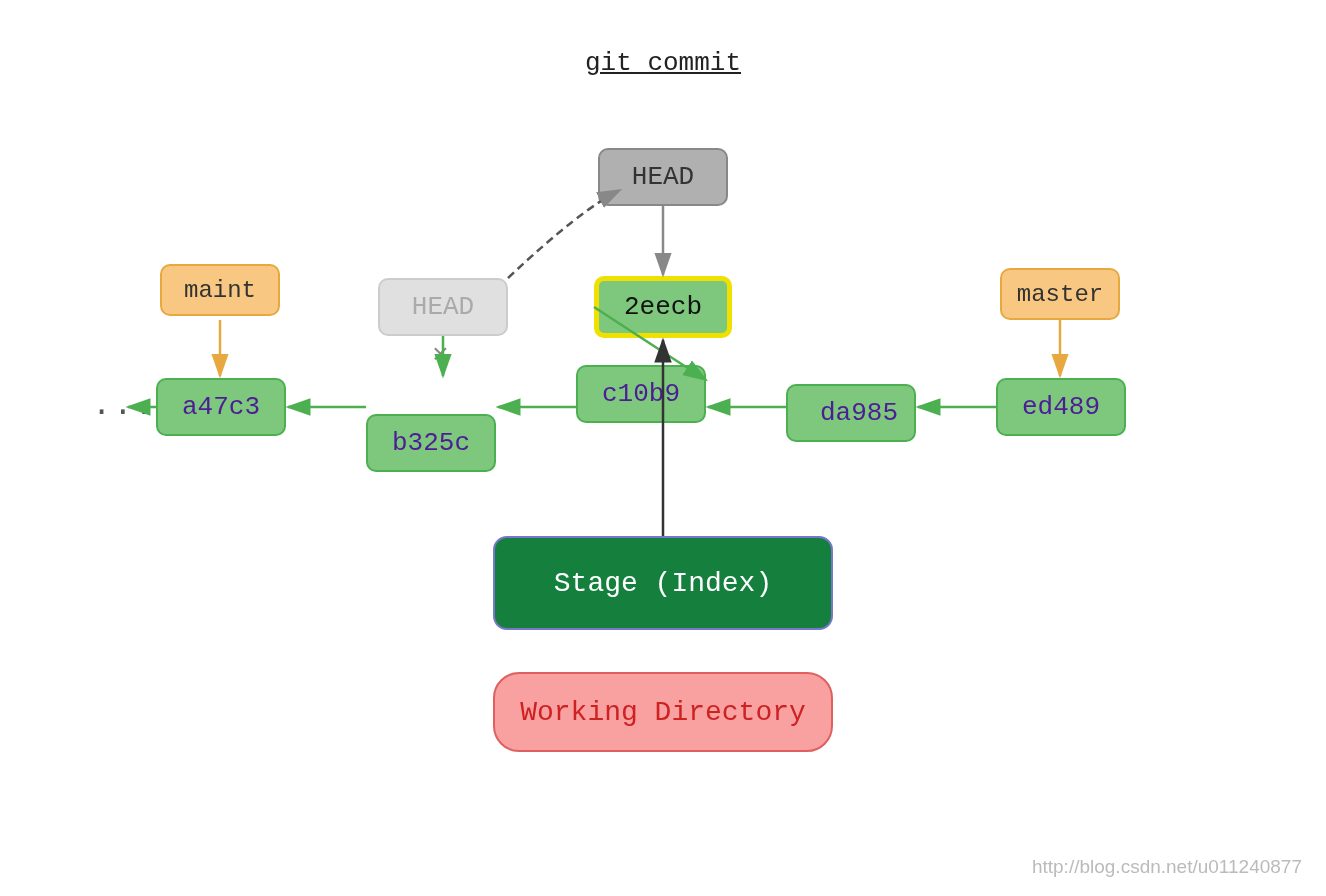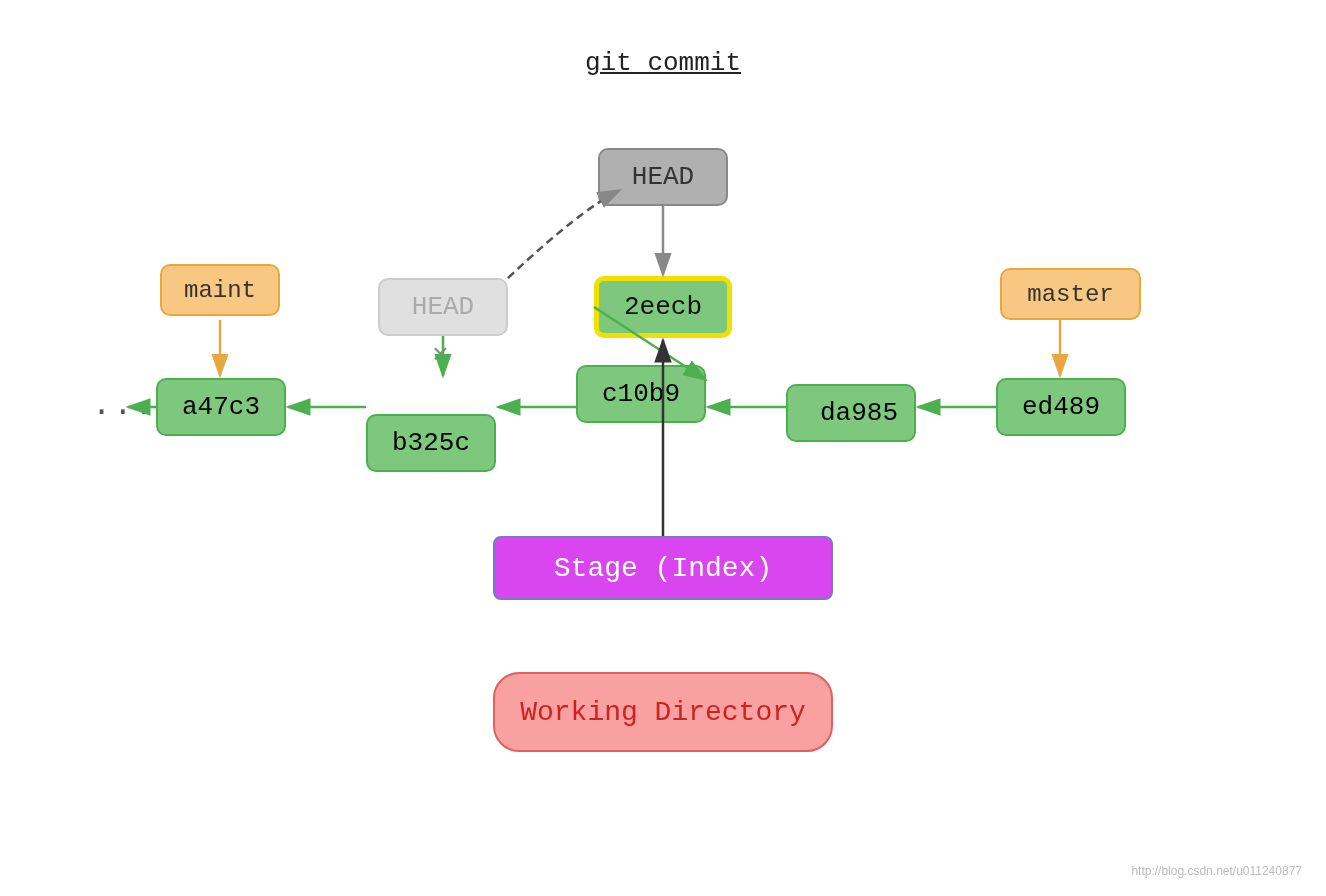--- a/index.html
+++ b/index.html
@@ -66,21 +66,21 @@
       width: 138px;
       height: 62px;
       top: 276px;
       left: 594px;
     }
 
     
     .node-green {
       background: #7ec87e;
       border: 2.5px solid #4caf50;
-      color: #000000;
+      color: #4c1d95;
       width: 130px;
       height: 58px;
     }
 
     .node-a47c3 { top: 378px; left: 156px; }
     .node-b325c { top: 378px; left: 366px; margin-top: 36px; }
     .node-c10b9 { top: 365px; left: 576px; }
     .node-da985 { top: 384px; left: 786px; padding-left: 16px; }
     .node-ed489 { top: 378px; left: 996px; }
 
@@ -92,36 +92,36 @@
       font-size: 24px;
     }
     .node-maint {
       width: 120px;
       height: 52px;
       top: 264px;
       left: 160px;
       text-align: center;
     }
     .node-master {
-      width: 141px;
+      width: 120px;
       height: 52px;
       top: 268px;
       left: 1000px;
     }
 
     
     .node-stage {
-      background: #d946ef;
+      background: #15803d;
       border: 2.5px solid #7777cc;
       color: #fff;
       width: 340px;
-      height: 64px;
+      height: 94px;
       top: 536px;
       left: 493px;
-      border-radius: 8px;
+      border-radius: 14px;
       font-size: 28px;
     }
 
     
     .node-working {
       background: #f9a0a0;
       border: 2.5px solid #e06060;
       color: #cc2222;
       width: 340px;
       height: 80px;
@@ -148,21 +148,21 @@
       left: 432px;
       font-size: 28px;
       color: #888;
     }
 
     
     .watermark {
       position: absolute;
       bottom: 18px;
       right: 24px;
-      font-size: 12px;
+      font-size: 19px;
       color: #bbb;
       font-family: Arial, sans-serif;
       margin-left: 14px;
     }
 
     
     .arrows-svg {
       position: absolute;
       top: 0;
       left: 0;

